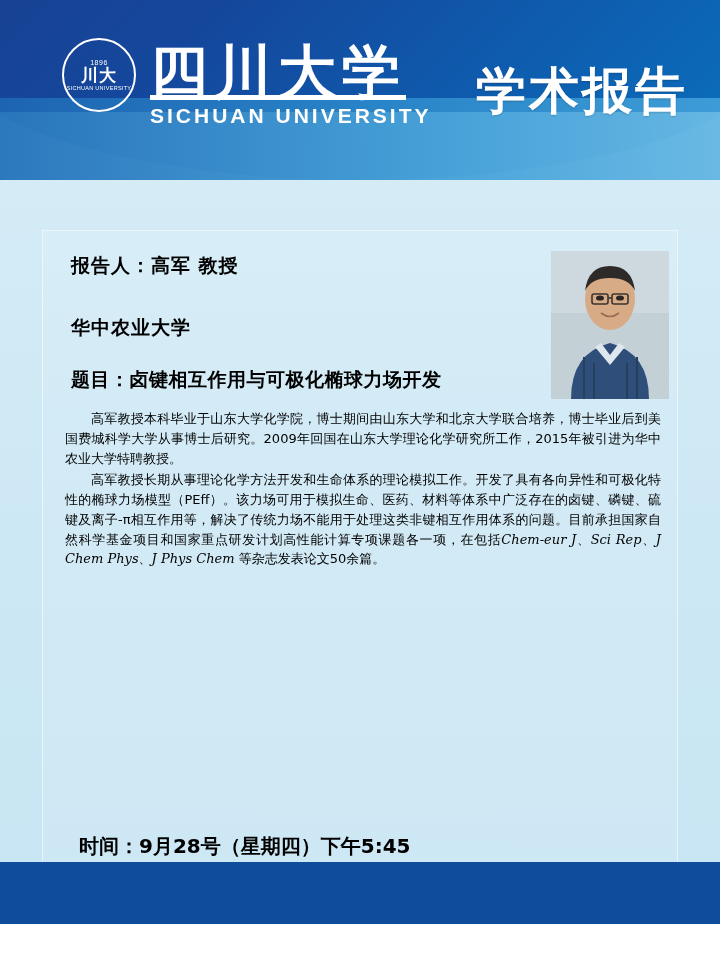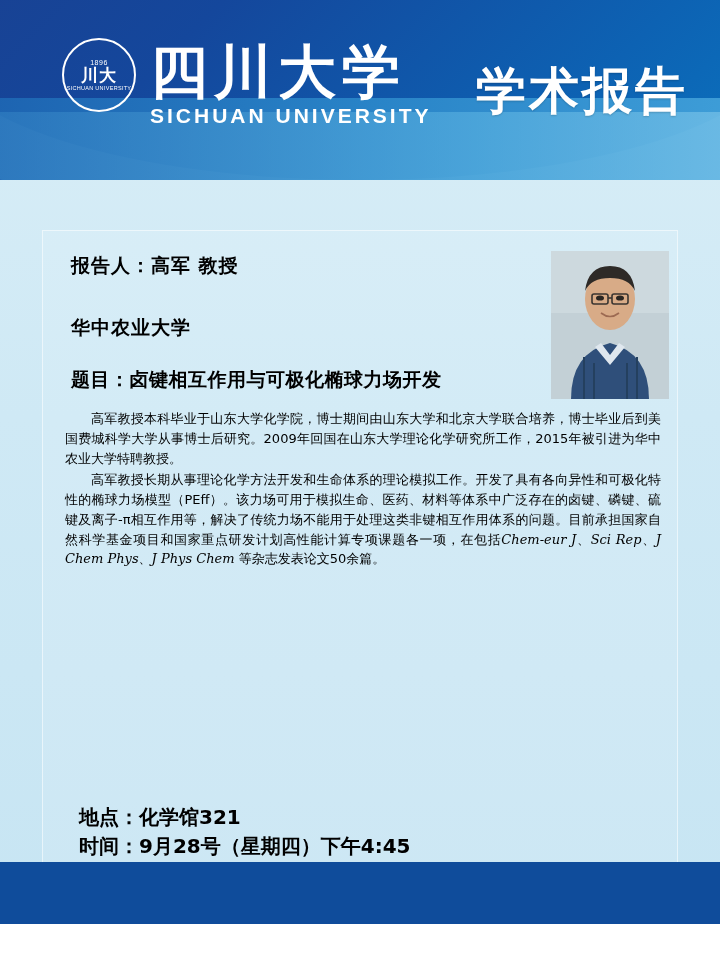--- a/index.html
+++ b/index.html
@@ -94,20 +94,21 @@
   .uni-cn {
     position: absolute;
     left: 150px;
     top: 34px;
     font-family: "DejaVu Serif", serif;
     font-weight: bold;
     font-size: 58px;
     color: #ffffff;
     letter-spacing: 6px;
     white-space: nowrap;
+    text-decoration: underline;
   }
   .uni-en {
     position: absolute;
     left: 150px;
     top: 104px;
     font-size: 21px;
     font-weight: bold;
     color: #ffffff;
     letter-spacing: 3px;
     white-space: nowrap;
@@ -271,20 +272,19 @@
         <line x1="86" y1="106" x2="86" y2="148" stroke="#24405f" stroke-width="2"></line>
       </svg>
     </div>
 
     <div class="bio">
       <p>高军教授本科毕业于山东大学化学院，博士期间由山东大学和北京大学联合培养，博士毕业后到美国费城科学大学从事博士后研究。2009年回国在山东大学理论化学研究所工作，2015年被引进为华中农业大学特聘教授。</p>
       <p><span>高军教授长期从事理论化学方法开发和生命体系的理论模拟工作。开发了具有各向异性和可极化特性的椭球力场模型（PEff）。该力场可用于模拟生命、医药、材料等体系中广泛存在的卤键、磷键、硫键及离子-π相互作用等，解决了传统力场不能用于处理这类非键相互作用体系的问题。目前承担国家自然科学基金项目和国家重点研发计划高性能计算专项课题各一项，在包括</span><span class="ital">Chem-eur J</span><span>、</span><span class="ital">Sci Rep</span><span>、</span><span class="ital">J Chem Phys</span><span>、</span><span class="ital">J Phys Chem</span><span> 等杂志发表论文50余篇。</span></p>
     </div>
 
     <div class="footer-info">
-      <div>地点：化学馆321</div>
-      <div>时间：9月28号（星期四）下午4:45</div>
+      <div>时间：9月28号（星期四）下午5:45</div>
     </div>
   </div>
 
   <div class="bottom-band-top"></div>
   <div class="bottom-band"></div>
 </div>
 
 </body></html>

